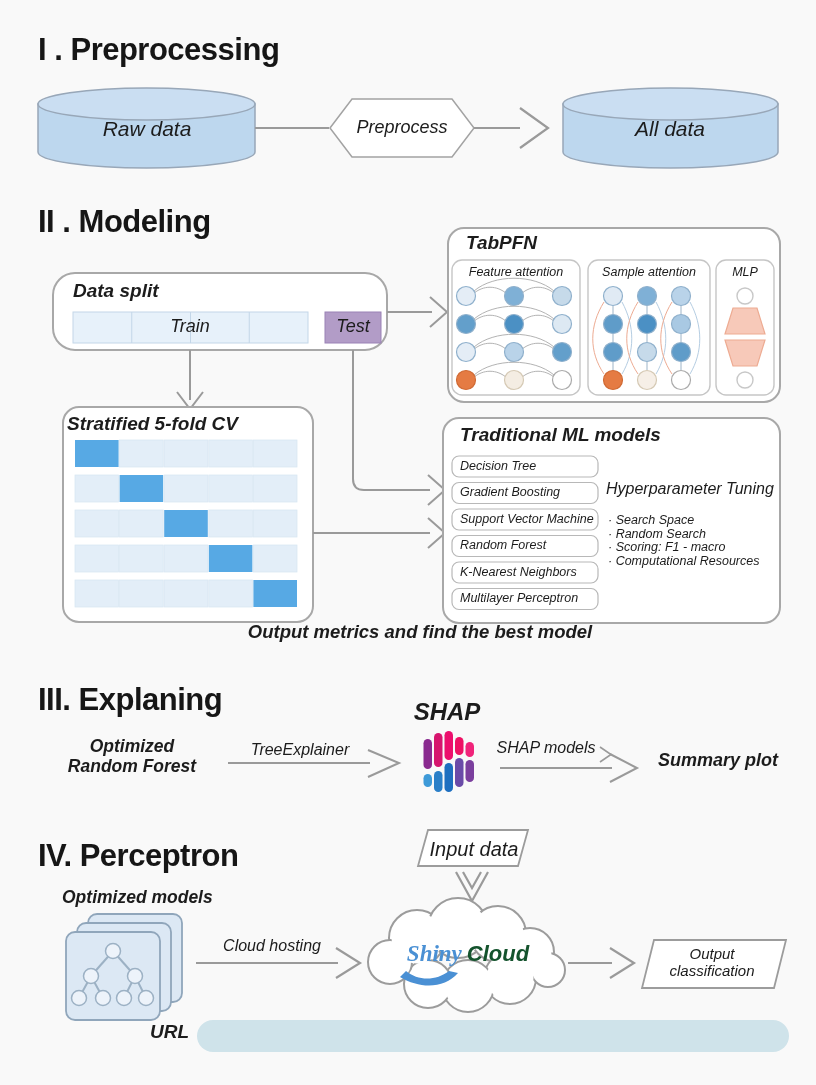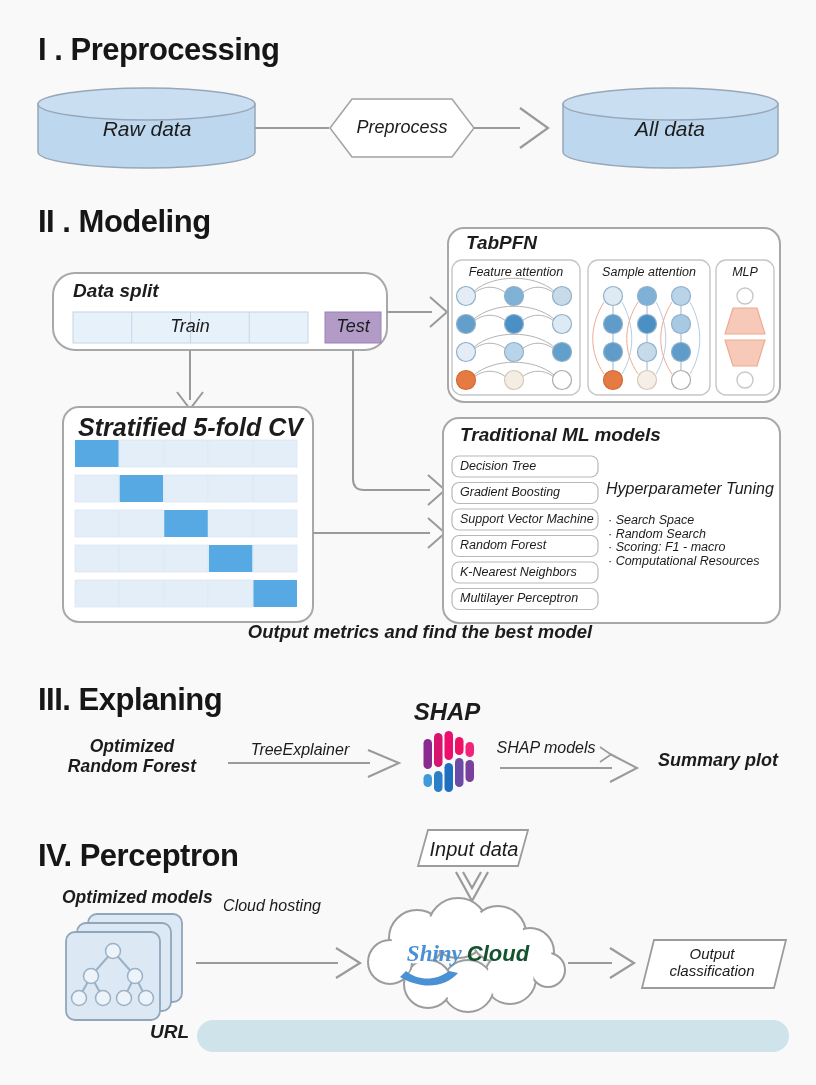--- a/index.html
+++ b/index.html
@@ -251,21 +251,21 @@
 <div class="lbl it ctr" style="left:670px;top:118px;font-size:21px;">All data</div>
 
 <div class="lbl h" style="left:38px;top:206px;">II . Modeling</div>
 <div class="lbl it b" style="left:73px;top:281px;font-size:19px;">Data split</div>
 <div class="lbl it ctr" style="left:190px;top:317px;font-size:18px;">Train</div>
 <div class="lbl it ctr" style="left:353px;top:317px;font-size:18px;">Test</div>
 <div class="lbl it b" style="left:466px;top:233px;font-size:19px;">TabPFN</div>
 <div class="lbl it ctr" style="left:516px;top:266px;font-size:12.5px;">Feature attention</div>
 <div class="lbl it ctr" style="left:649px;top:266px;font-size:12.5px;">Sample attention</div>
 <div class="lbl it ctr" style="left:745px;top:266px;font-size:12.5px;">MLP</div>
-<div class="lbl it b" style="left:78px;top:414px;font-size:25px;">Stratified 5-fold CV</div>
+<div class="lbl it b" style="left:67px;top:414px;font-size:19px;">Stratified 5-fold CV</div>
 <div class="lbl it b" style="left:460px;top:425px;font-size:19px;">Traditional ML models</div>
 <div class="lbl it" style="left:460px;top:459.5px;font-size:12.5px;">Decision Tree</div>
 <div class="lbl it" style="left:460px;top:486px;font-size:12.5px;">Gradient Boosting</div>
 <div class="lbl it" style="left:460px;top:512.5px;font-size:12.5px;">Support Vector Machine</div>
 <div class="lbl it" style="left:460px;top:539px;font-size:12.5px;">Random Forest</div>
 <div class="lbl it" style="left:460px;top:565.5px;font-size:12.5px;">K-Nearest Neighbors</div>
 <div class="lbl it" style="left:460px;top:592px;font-size:12.5px;">Multilayer Perceptron</div>
 <div class="lbl it" style="left:606px;top:481px;font-size:16px;">Hyperparameter Tuning</div>
 <div class="lbl it" style="left:608px;top:514px;font-size:12.5px;">· Search Space</div>
 <div class="lbl it" style="left:608px;top:527.5px;font-size:12.5px;">· Random Search</div>
@@ -276,21 +276,21 @@
 <div class="lbl it b ctr" style="left:420px;top:622px;font-size:18.5px;">Output metrics and find the best model</div>
 <div class="lbl it b ctr" style="left:132px;top:737px;font-size:17.5px;">Optimized</div>
 <div class="lbl it b ctr" style="left:132px;top:757px;font-size:17.5px;">Random Forest</div>
 <div class="lbl it ctr" style="left:300px;top:742px;font-size:16px;">TreeExplainer</div>
 <div class="lbl it b ctr" style="left:447px;top:699px;font-size:24px;">SHAP</div>
 <div class="lbl it ctr" style="left:546px;top:740px;font-size:16px;">SHAP models</div>
 <div class="lbl it b ctr" style="left:718px;top:751px;font-size:18px;">Summary plot</div>
 
 <div class="lbl h" style="left:38px;top:840px;">IV. Perceptron</div>
 <div class="lbl it b" style="left:46px;top:888px;font-size:17.5px;margin-left:16px;">Optimized models</div>
-<div class="lbl it ctr" style="left:272px;top:898px;font-size:16px;">Cloud hosting</div>
+<div class="lbl it ctr" style="left:272px;top:938px;font-size:16px;">Cloud hosting</div>
 <div class="lbl it ctr" style="left:474px;top:839px;font-size:20px;">Input data</div>
 <div class="shiny-wrap" style="left:468px;top:941px;">
   <span class="shiny-script">Shiny</span>
   <span class="shiny-bold">Cloud</span>
 </div>
 <div class="lbl it ctr" style="left:712px;top:946px;font-size:15px;">Output</div>
 <div class="lbl it ctr" style="left:712px;top:963px;font-size:15px;">classification</div>
 <div class="lbl it b" style="left:150px;top:1022px;font-size:19px;">URL</div>
 
 </div>

